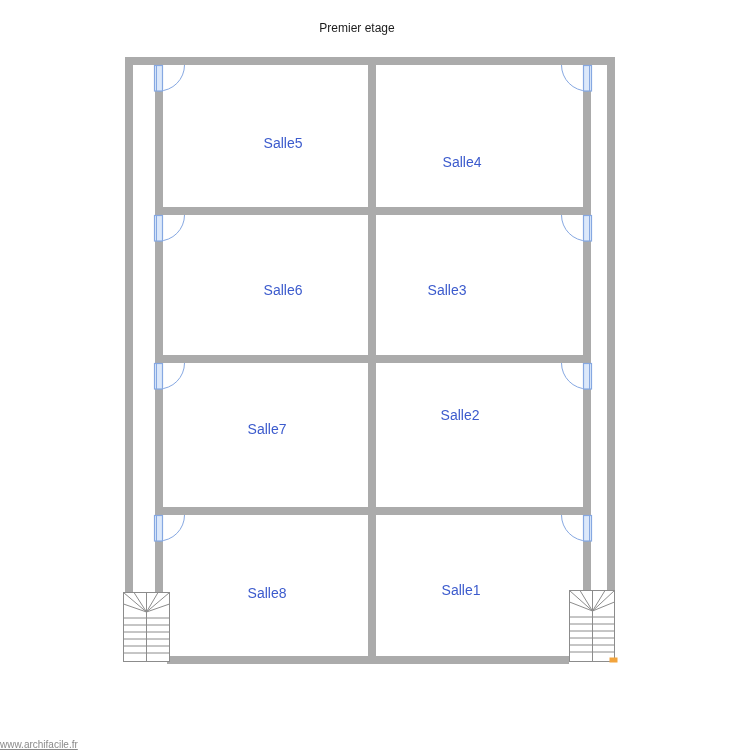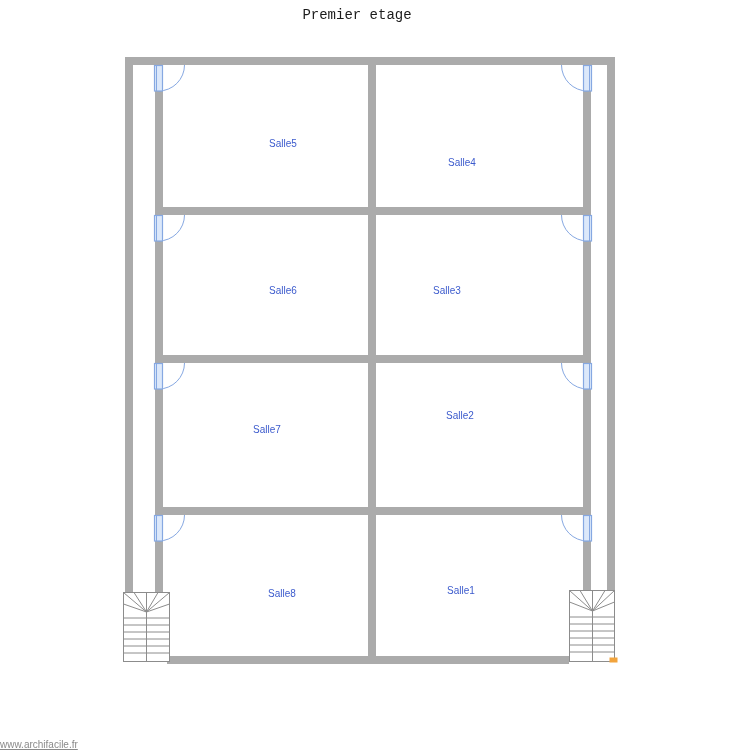--- a/index.html
+++ b/index.html
@@ -12,22 +12,22 @@
     --color-marker:#f2a43c;
     --color-watermark:#8a8a8a;
     --color-title:#1c1c1c;
   }
   html,body{margin:0;padding:0;background:#ffffff;}
   .canvas{
     position:relative;width:750px;height:750px;background:#ffffff;overflow:hidden;
     font-family:"Liberation Sans", sans-serif;
   }
   .plan-title{
-    position:absolute;left:107px;top:7px;width:500px;text-align:center;
-    font-size:14px;color:var(--color-title);font-family:Liberation Mono, monospace;
+    position:absolute;left:107px;top:21px;width:500px;text-align:center;
+    font-size:12px;color:var(--color-title);
   }
   .wall{position:absolute;background:var(--color-wall);}
   
   .wall-top{left:125px;top:57px;width:490px;height:8px;}
   .wall-left-outer{left:125px;top:57px;width:8px;height:535px;}
   .wall-right-outer{left:607px;top:57px;width:8px;height:535px;}
   .wall-left-inner{left:155px;top:57px;width:8px;height:535px;}
   .wall-right-inner{left:583px;top:57px;width:8px;height:535px;}
   .wall-center{left:368px;top:57px;width:8px;height:607px;}
   .wall-div1{left:155px;top:207px;width:436px;height:8px;}
@@ -35,21 +35,21 @@
   .wall-div3{left:155px;top:507px;width:436px;height:8px;}
   .wall-bottom{left:167px;top:656px;width:402px;height:8px;}
   .overlay{position:absolute;left:0;top:0;width:750px;height:750px;pointer-events:none;}
   .door-arc{fill:none;stroke:var(--color-door);stroke-width:1;}
   .door-leaf{fill:var(--color-doorfill);stroke:var(--color-door);stroke-width:1.2;}
   .stair-box{fill:#ffffff;stroke:var(--color-stair);stroke-width:1;}
   .stair-line{stroke:var(--color-stair);stroke-width:1;fill:none;}
   .marker{fill:var(--color-marker);}
   .room-label{
     position:absolute;transform:translate(-50%,-50%);
-    font-size:10px;color:var(--color-label);white-space:nowrap;
+    font-size:14px;color:var(--color-label);white-space:nowrap;
   }
   .street-band{
     position:absolute;left:103px;top:691px;width:543px;height:47px;
     background:var(--color-street);
     display:flex;align-items:center;justify-content:center;
   }
   .street-label{
     font-size:13.5px;color:#1c1c1c;margin-right:34px;
   }
   .watermark{
@@ -135,19 +135,19 @@
 
     <rect class="marker" x="609.5" y="657.5" width="8" height="5"></rect>
   </svg>
 
   <div class="room-label" style="left:283px;top:143px">Salle5</div>
   <div class="room-label" style="left:462px;top:162px">Salle4</div>
   <div class="room-label" style="left:283px;top:290px">Salle6</div>
   <div class="room-label" style="left:447px;top:290px">Salle3</div>
   <div class="room-label" style="left:267px;top:429px">Salle7</div>
   <div class="room-label" style="left:460px;top:415px">Salle2</div>
-  <div class="room-label" style="left:282px;top:593px">Salle8</div>
+  <div class="room-label" style="left:267px;top:593px">Salle8</div>
   <div class="room-label" style="left:461px;top:590px">Salle1</div>
 
 
   <div class="watermark">www.archifacile.fr</div>
 
 </div>
 
 </body></html>

